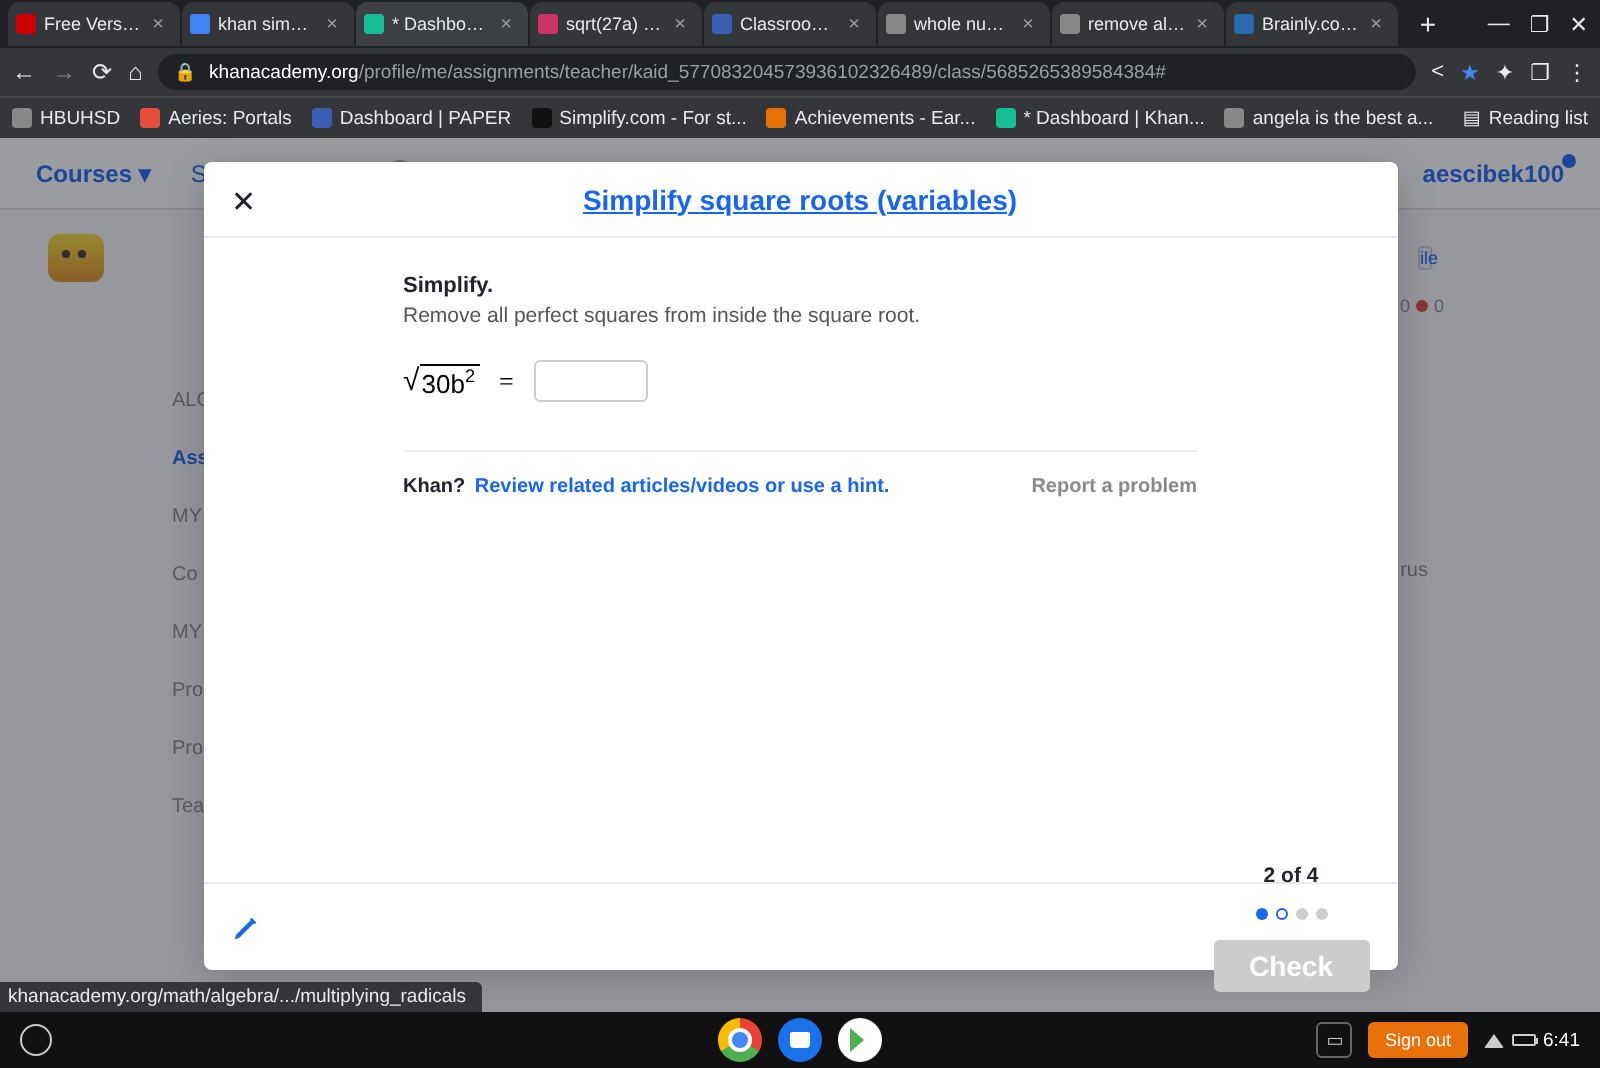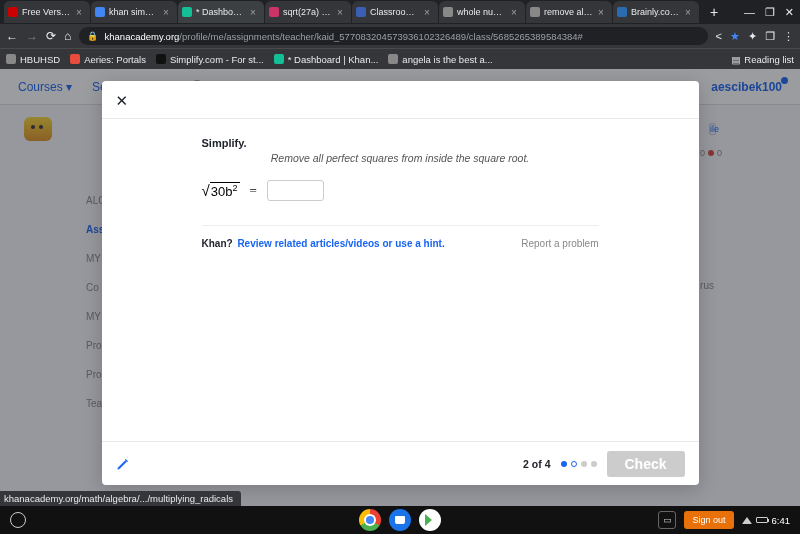--- a/index.html
+++ b/index.html
@@ -27,21 +27,21 @@
 .addr-right span { color: #e8eaed; font-size: 11px; }
 
 
 .bm-bar { height: 21px; background: #35363a; border-top: 1px solid #4a4a4a; display: flex; align-items: center; padding: 0 6px; gap: 10px; font-size: 9.5px; color: #e8eaed; }
 .bm-item { display: flex; align-items: center; gap: 4px; cursor: pointer; }
 .bm-favicon { width: 10px; height: 10px; border-radius: 2px; }
 .bm-right { margin-left: auto; display: flex; align-items: center; gap: 4px; }
 
 
 .khan-header { height: 36px; background: #fff; border-bottom: 1px solid #ddd; display: flex; align-items: center; padding: 0 18px; }
-.khan-header .courses { color: #1865f2; font-size: 12px; font-weight: 400; margin-right: 20px; text-align: right; }
+.khan-header .courses { color: #1865f2; font-size: 12px; font-weight: 700; margin-right: 20px; text-align: right; }
 .khan-header .search-box { color: #1865f2; font-size: 12px; flex: 0 0 auto; }
 .khan-header .logo-area { flex: 1; text-align: center; font-size: 13px; font-weight: bold; color: #14bf96; display: flex; align-items: center; justify-content: center; gap: 4px; }
 .khan-header .right { display: flex; align-items: center; gap: 12px; }
 .khan-header .donate { color: #1865f2; font-size: 12px; font-weight: 600; }
 .khan-header .user { color: #1865f2; font-size: 12px; font-weight: 600; position: relative; }
 .khan-header .notif-dot { width: 7px; height: 7px; background: #1865f2; border-radius: 50%; position: absolute; top: -3px; right: -6px; }
 .search-icon-circle { width: 14px; height: 14px; border: 1.5px solid #9aa0a6; border-radius: 50%; position: relative; margin-left: 60px; }
 .search-icon-circle::after { content:''; position:absolute; width:5px; height:1.5px; background:#9aa0a6; bottom:-2px; right:-3px; transform: rotate(45deg); }
 
 
@@ -57,35 +57,35 @@
 .bg-dot-red{width:6px;height:6px;border-radius:50%;background:#d43;display:inline-block;}
 
 
 .modal-overlay { position: absolute; top: 69px; left: 0; right: 0; bottom: 28px; background: rgba(33,36,44,0.45); display: flex; align-items: flex-start; justify-content: center; padding-top: 12px; }
 .modal { width: 597px; height: 404px; background: #fff; border-radius: 4px; display: flex; flex-direction: column; position: relative; box-shadow: 0 4px 20px rgba(0,0,0,0.2); }
 .modal-header { height: 38px; display: flex; align-items: center; justify-content: center; border-bottom: 1px solid #e8e8e8; position: relative; }
 .modal-close { position: absolute; left: 14px; top: 11px; font-size: 15px; color: #21242c; cursor: pointer; font-weight: 300; }
 .modal-title { font-size: 14px; color: #1865f2; text-decoration: underline; font-weight: 600; }
 .modal-body { flex: 1; padding: 18px 100px 10px 100px; position: relative; }
 .prompt-label { font-size: 11px; font-weight: 700; color: #21242c; margin-bottom: 3px; }
-.prompt-sub { font-size: 10.5px; font-style: italic; color: #555; margin-bottom: 16px; text-align: center; }
+.prompt-sub { font-size: 10.5px; color: #555; margin-bottom: 16px; }
 .expr-row { display: flex; align-items: center; gap: 6px; margin-bottom: 24px; }
 .sqrt-wrap { font-family: 'Times New Roman', serif; font-size: 13px; color:#000; display:flex; align-items:center; }
 .sqrt-sign { font-size: 15px; }
 .sqrt-arg { border-top: 1px solid #000; padding: 0 2px 0 1px; display:inline-block; }
 .equals { font-family: 'Times New Roman', serif; font-size: 13px; margin: 0 4px; }
 .answer-input { width: 57px; height: 21px; border: 1px solid #ccc; border-radius: 3px; padding: 1px 4px; font-size: 12px; }
 .help-row { display: flex; justify-content: space-between; align-items: center; font-size: 10px; padding-top: 12px; border-top: 1px solid #eee; }
 .help-stuck { color: #21242c; font-weight: 700; }
 .help-link { color: #1865f2; font-weight: 600; margin-left: 2px; }
-.report-link { color: #888; }
+.report-link { color: #888; font-weight: bold; }
 .modal-footer { height: 44px; border-top: 1px solid #e8e8e8; display: flex; align-items: center; padding: 0 14px; }
 .scratch-icon { width: 14px; height: 14px; }
 .scratch-icon svg { width:100%; height:100%; stroke:#1865f2; fill:#1865f2; }
-.footer-right { margin-left: auto; display: flex; align-items: center; gap: 10px; }
+.footer-right { margin-left: auto; display: flex; align-items: center; gap: 10px; flex-direction: column; }
 .progress-text { font-size: 10.5px; font-weight: 700; color: #21242c; }
 .progress-dots { display: flex; gap: 4px; align-items: center; }
 .pd { width: 6px; height: 6px; border-radius: 50%; background: #ccc; }
 .pd.done { background: #1865f2; }
 .pd.current { width: 6px; height: 6px; border: 1.5px solid #1865f2; background: #fff; }
 .check-btn { width: 78px; height: 26px; background: #ccc; border: none; border-radius: 3px; color: #fff; font-size: 14px; font-weight: 600; cursor: pointer; }
 
 
 .status-hover { position: absolute; bottom: 28px; left: 0; background: #35363a; color: #e8eaed; font-size: 9.5px; padding: 2px 8px 2px 4px; border-top-right-radius: 3px; }
 
@@ -184,22 +184,30 @@
 <div class="bm-bar">
   <div class="bm-item">
       <span class="bm-favicon" style="background:#888"></span>
       <span>HBUHSD</span>
     </div>
   <div class="bm-item">
       <span class="bm-favicon" style="background:#e74c3c"></span>
       <span>Aeries: Portals</span>
     </div>
   <div class="bm-item">
+      <span class="bm-favicon" style="background:#3a5fb5"></span>
+      <span>Dashboard | PAPER</span>
+    </div>
+  <div class="bm-item">
       <span class="bm-favicon" style="background:#111"></span>
       <span>Simplify.com - For st...</span>
+    </div>
+  <div class="bm-item">
+      <span class="bm-favicon" style="background:#e8710a"></span>
+      <span>Achievements - Ear...</span>
     </div>
   <div class="bm-item">
       <span class="bm-favicon" style="background:#14bf96"></span>
       <span>* Dashboard | Khan...</span>
     </div>
   <div class="bm-item">
       <span class="bm-favicon" style="background:#888"></span>
       <span>angela is the best a...</span>
     </div>
   <div class="bm-right">
@@ -243,20 +251,21 @@
   <div>MY</div>
   <div>Pro</div>
   <div>Pro</div>
   <div>Tea</div>
 </div>
 
 <div class="modal-overlay">
   <div class="modal">
     <div class="modal-header">
       <span class="modal-close">✕</span>
+      <a class="modal-title">Simplify square roots (variables)</a>
     </div>
     <div class="modal-body">
       <div class="prompt-label">Simplify.</div>
       <div class="prompt-sub">Remove all perfect squares from inside the square root.</div>
       <div class="expr-row">
         <span class="sqrt-wrap">
           <span class="sqrt-sign">√</span>
             <span class="sqrt-arg"><span>30b</span><sup>2</sup></span>
         </span>
         <span class="equals">=</span>

